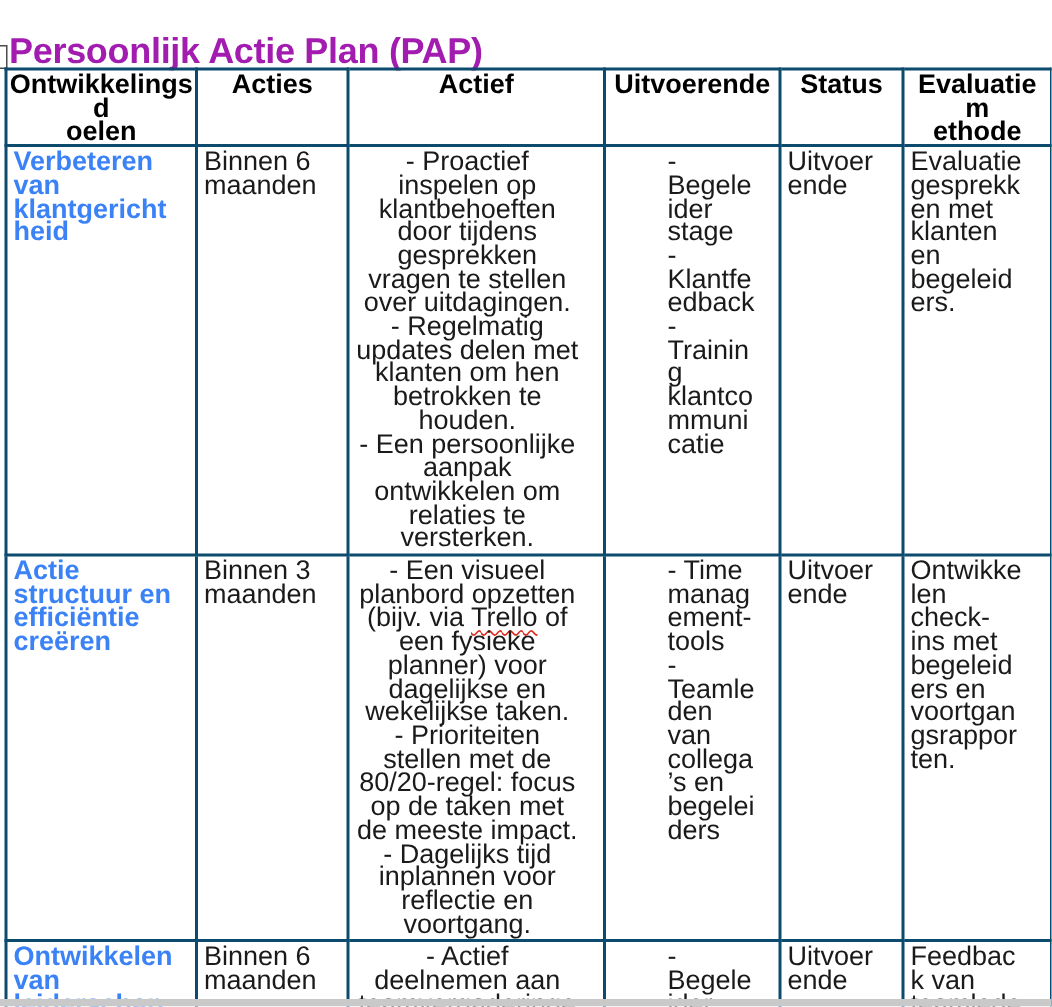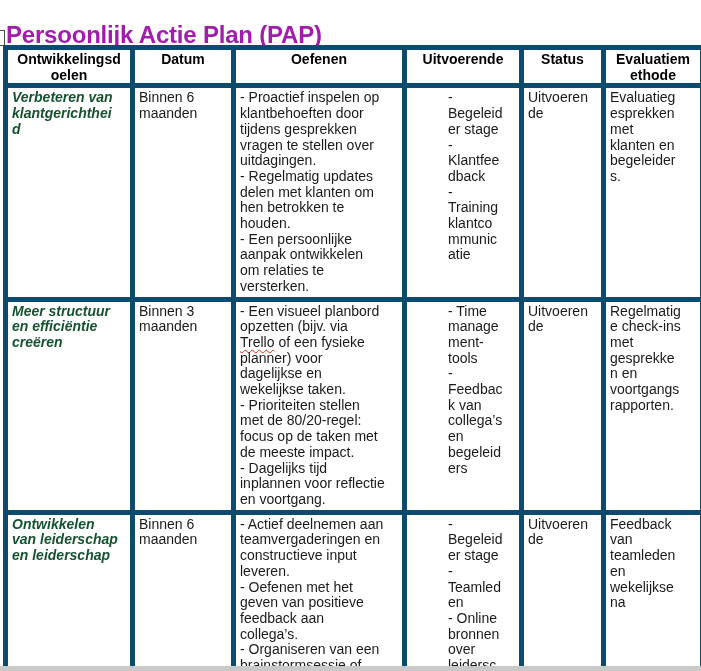--- a/index.html
+++ b/index.html
@@ -24,41 +24,41 @@
     background:#ffffff;
     border:1px solid #4a4a4a;
   }
   table.pap {
     position:absolute; left:3px; top:45px;
     width:697px;
     border-collapse:collapse;
     table-layout:fixed;
   }
   th, td {
-    border:5px solid #0c4a6e;
+    border:2px solid #0c4a6e;
     vertical-align:top;
-    font-size:14px;
+    font-size:18px;
     line-height:15.7px;
     white-space:pre-line;
     overflow-wrap:break-word;
     word-wrap:break-word;
   }
   th {
     font-weight:bold;
     color:#000;
     text-align:center;
     padding:2px 1px 0 1px;
     height:35px;
   }
   td { padding:2px 4px 2px 4px; }
   tr.row-1 > td { height:188px; }
   tr.row-2 > td { height:191px; }
   tr.row-3 > td { height:208px; }
-  td.cell-goal { font-weight:bold; color:#14532d; padding-right:10px;font-style:italic; }
-  td.cell-actions   { padding-right:16px; }
+  td.cell-goal { font-weight:bold; color:#3b82f6; padding-right:10px; }
+  td.cell-actions   { padding-right:16px;text-align:center; }
   td.cell-resources { padding-right:15px;padding-left:41px; }
   td.cell-status    { padding-right:13px; }
   td.cell-eval      { padding-right:18px; }
   .misspelled {
     text-decoration-line:underline;
     text-decoration-style:wavy;
     text-decoration-color:#e0261c;
     text-decoration-thickness:1px;
     text-underline-offset:2px;
   }
@@ -81,51 +81,51 @@
     <col style="width:101px">
     <col style="width:171px">
     <col style="width:117px">
     <col style="width:82px">
     <col style="width:99px">
   </colgroup>
   <tbody>
     <tr class="row-header">
       <th>Ontwikkelingsd
 oelen</th>
-      <th>Datum</th>
-      <th>Oefenen</th>
+      <th>Acties</th>
+      <th>Actief</th>
       <th>Uitvoerende</th>
       <th>Status</th>
       <th>Evaluatiem
 ethode</th>
     </tr>
 
     <tr class="row-1">
       <td class="cell-goal"><span>Verbeteren van klantgerichtheid</span></td>
       <td class="cell-date"><span>Binnen 6 maanden</span></td>
       <td class="cell-actions"><span>- Proactief inspelen op klantbehoeften door tijdens gesprekken vragen te stellen over uitdagingen.
 - Regelmatig updates delen met klanten om hen betrokken te houden.
 - Een persoonlijke aanpak ontwikkelen om relaties te versterken.</span></td>
       <td class="cell-resources"><span>- Begeleider stage
 - Klantfeedback
 - Training klantcommunicatie</span></td>
       <td class="cell-status"><span>Uitvoerende</span></td>
       <td class="cell-eval"><span>Evaluatiegesprekken met klanten en begeleiders.</span></td>
     </tr>
 
     <tr class="row-2">
-      <td class="cell-goal"><span>Meer structuur en efficiëntie creëren</span></td>
+      <td class="cell-goal"><span>Actie structuur en efficiëntie creëren</span></td>
       <td class="cell-date"><span>Binnen 3 maanden</span></td>
       <td class="cell-actions"><span>- Een visueel planbord opzetten (bijv. via <span class="misspelled">Trello</span> of een fysieke planner) voor dagelijkse en wekelijkse taken.
 - Prioriteiten stellen met de 80/20-regel: focus op de taken met de meeste impact.
 - Dagelijks tijd inplannen voor reflectie en voortgang.</span></td>
       <td class="cell-resources"><span>- Time management-tools
-- Feedback van collega’s en begeleiders</span></td>
+- Teamleden van collega’s en begeleiders</span></td>
       <td class="cell-status"><span>Uitvoerende</span></td>
-      <td class="cell-eval"><span>Regelmatige check-ins met gesprekken en voortgangsrapporten.</span></td>
+      <td class="cell-eval"><span>Ontwikkelen check-ins met begeleiders en voortgangsrapporten.</span></td>
     </tr>
 
     <tr class="row-3">
       <td class="cell-goal"><span>Ontwikkelen van leiderschap en leiderschap</span></td>
       <td class="cell-date"><span>Binnen 6 maanden</span></td>
       <td class="cell-actions"><span>- Actief deelnemen aan teamvergaderingen en constructieve input leveren.
 - Oefenen met het geven van positieve feedback aan collega’s.
 - Organiseren van een brainstormsessie of teamactiviteit om samenwerking te bevorderen.</span></td>
       <td class="cell-resources"><span>- Begeleider stage
 - Teamleden

